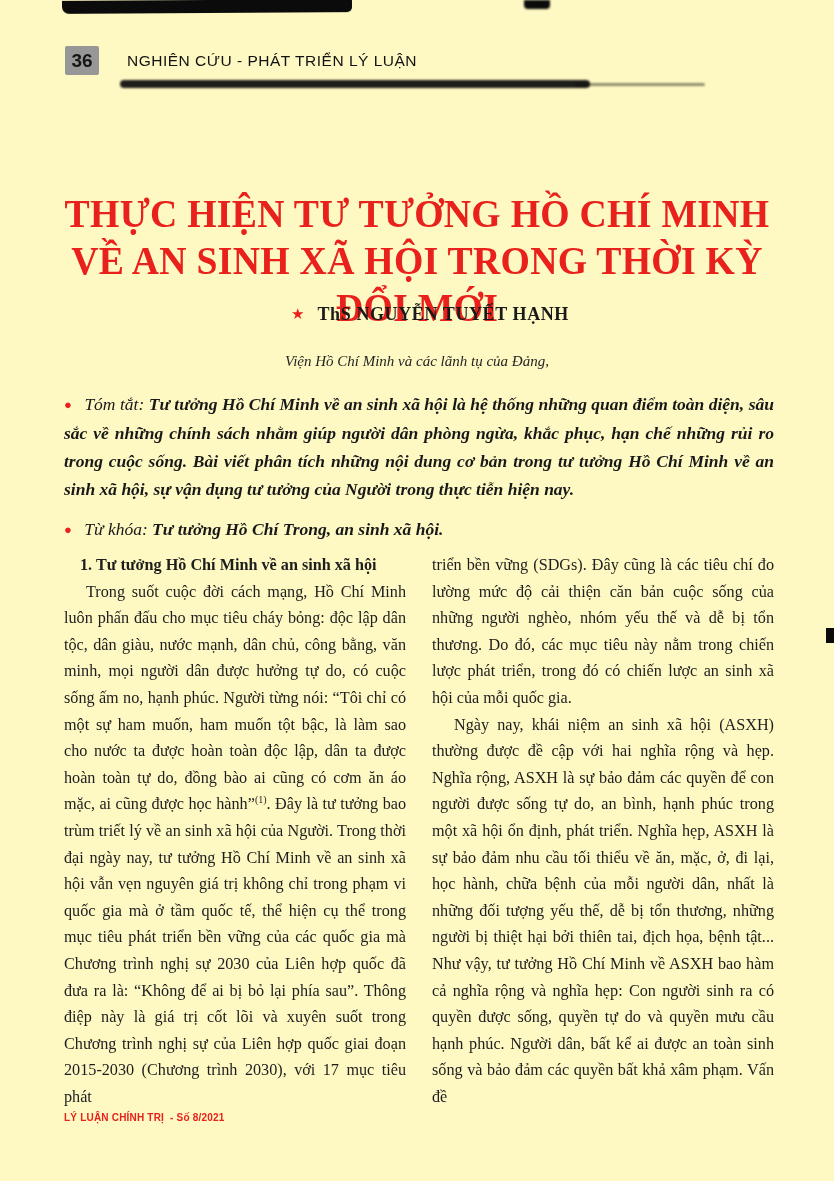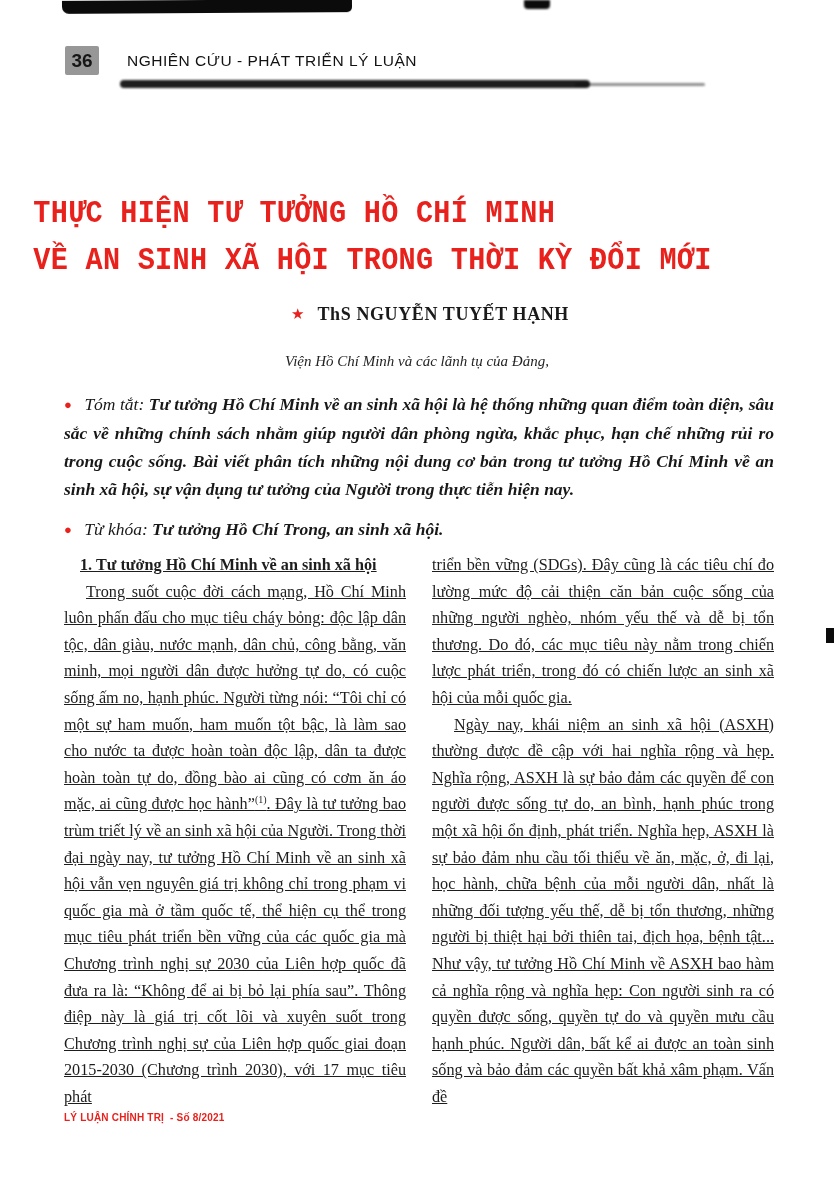--- a/index.html
+++ b/index.html
@@ -1,18 +1,18 @@
 <!DOCTYPE html>
 <html style="--accent: #e8211c;"><head>
 <meta charset="utf-8">
 <style>
   html, body { margin:0; padding:0; background:#d9d9d9; }
   .page {
     position:relative; width:834px; height:1181px; margin:0 auto;
-    background:#ffffff; overflow:hidden;
+    background:#fef9c3; overflow:hidden;
     font-family:"Liberation Serif", serif; color:#1f1f1f;
   }
 
   
   .artifact { position:absolute; background:#0b0b0b; }
   .artifact.bar-top-left { left:62px; top:0; width:290px; height:13px; border-radius:0 0 5px 7px; filter:blur(0.7px); transform:rotate(-0.35deg); }
   .artifact.bar-top-right { left:524px; top:0; width:26px; height:9px; border-radius:0 0 4px 4px; filter:blur(0.9px); }
   .artifact.smudge { left:120px; top:80px; width:470px; height:8px; border-radius:4px; filter:blur(1.3px); opacity:0.92; }
   .artifact.smudge-tail { left:575px; top:83px; width:130px; height:3px; border-radius:2px; filter:blur(1px); opacity:0.45; }
   .artifact.edge-mark { left:826px; top:628px; width:8px; height:15px; filter:blur(0.6px); }
@@ -20,23 +20,23 @@
   
   .header { position:absolute; left:65px; top:46px; right:64px; display:flex; align-items:center; gap:28px; }
   .pagenum {
     background:#979797; color:#161616; font-family:"Liberation Sans", sans-serif;
     font-weight:700; font-size:19px; width:34px; height:29px;
     display:flex; align-items:center; justify-content:center; border-radius:2px;
   }
   .section-label { font-family:"Liberation Sans", sans-serif; font-weight:400; font-size:15.5px; letter-spacing:0.5px; color:#121212; }
 
   
-  .title { position:absolute; left:0; right:0; top:190px; margin:0; text-align:left;
-    color:var(--accent, #e8211c); font-family:Liberation Mono, monospace;
-    font-weight:700; font-size:31px; line-height:47px; letter-spacing:0.3px; }
+  .title { position:absolute; left:0; right:0; top:190px; margin:0; text-align:center;
+    color:var(--accent, #e8211c); font-family:Liberation Serif, serif;
+    font-weight:700; font-size:41px; line-height:47px; letter-spacing:0.3px; }
   .title .line { display:block; transform:scaleX(0.92); }
 
   .author-row { position:absolute; left:0; right:0; top:304px; text-align:center;padding-left:26px; }
   .star { color:var(--accent, #e8211c); font-size:15px; margin-right:9px; vertical-align:1px; }
   .author { font-weight:700; font-size:18px; letter-spacing:0.6px; color:#1a1a1a; }
 
   .affiliation { position:absolute; left:0; right:0; top:351px; text-align:center;
     font-style:italic; font-size:15px; line-height:21px; color:#242424; }
 
   
@@ -44,21 +44,21 @@
   .front-matter p { margin:0; text-align:justify; font-weight:700; font-style:italic;
     font-size:17.5px; line-height:28px; color:#181818; }
   .front-matter .keywords { margin-top:12px; }
   .bullet { color:var(--accent, #e8211c); font-style:normal; font-size:13px; margin-right:8px; vertical-align:1px; }
   .fm-label { font-weight:400; }
 
   
   .body-columns { position:absolute; left:64px; right:60px; top:552px; height:556px;
     display:flex; gap:26px; overflow:hidden; }
   .col { flex:1 1 0; min-width:0; }
-  .col p { margin:0; text-align:justify; font-size:16.2px; line-height:26.6px; color:#1d1d1d;text-decoration:underline; }
+  .col p { margin:0; text-align:justify; font-size:16.2px; line-height:26.6px; color:#1d1d1d; }
   .col p.heading { font-weight:700; text-indent:16px; }
   .col p.indent { text-indent:22px; }
   sup { font-size:10px; line-height:0; }
 
   
   .footer { position:absolute; left:64px; top:1112px;
     font-family:"Liberation Sans", sans-serif; font-weight:700; font-size:10px;
     color:var(--accent, #e8211c); letter-spacing:0.2px; }
   .footer .issue { margin-left:6px; }
 </style>

